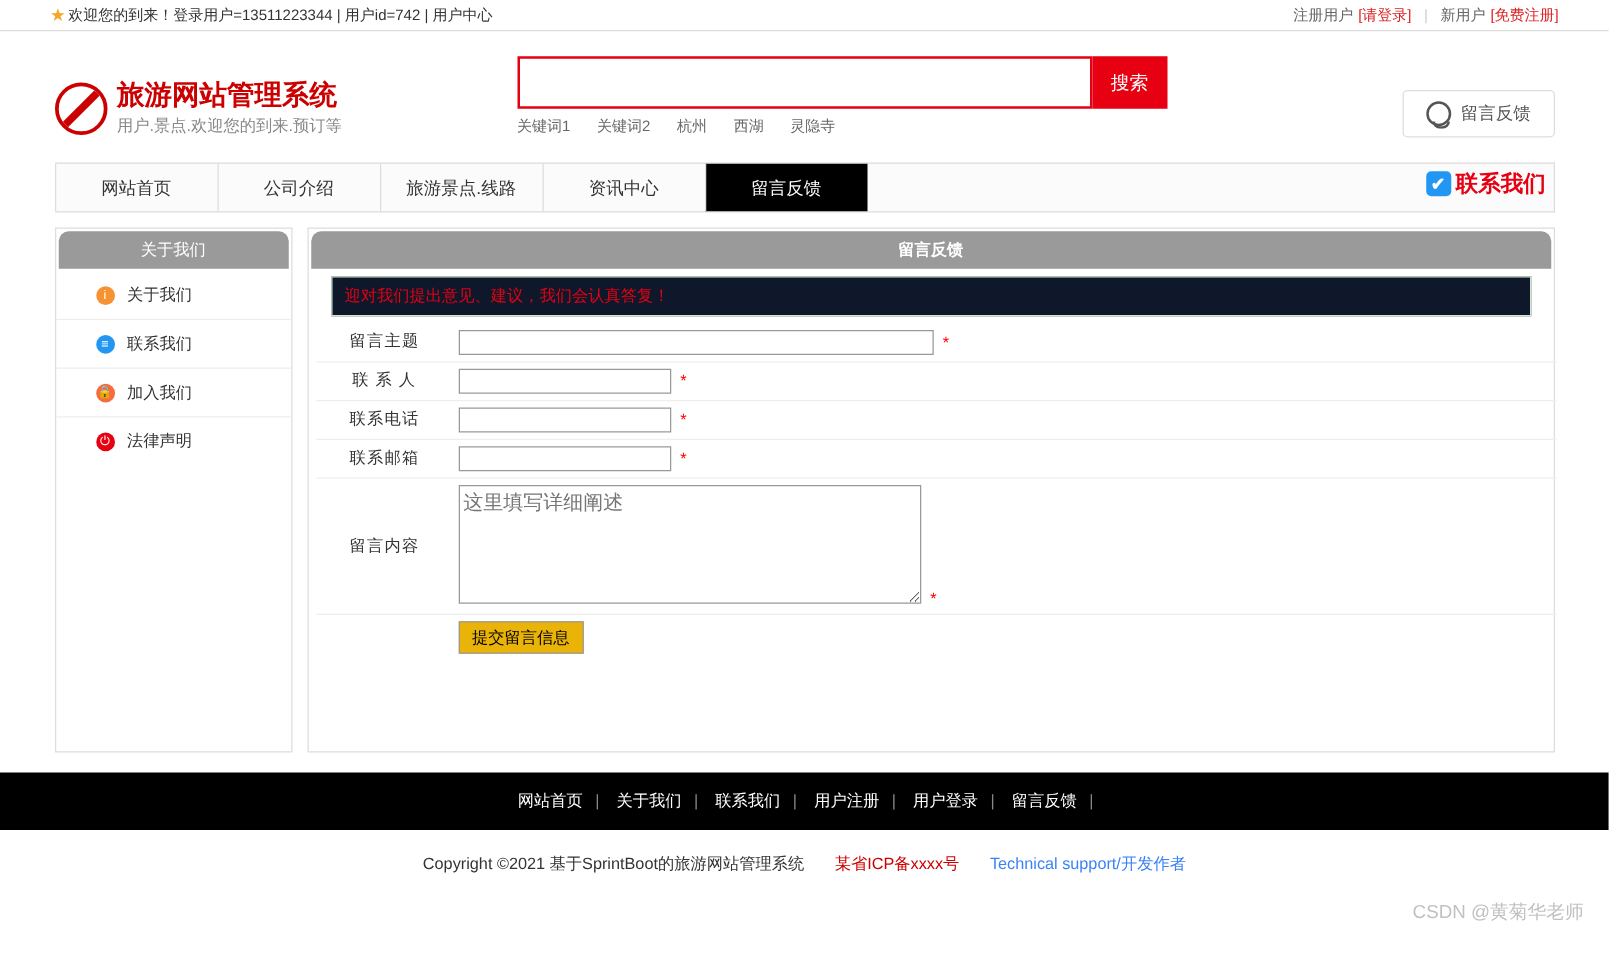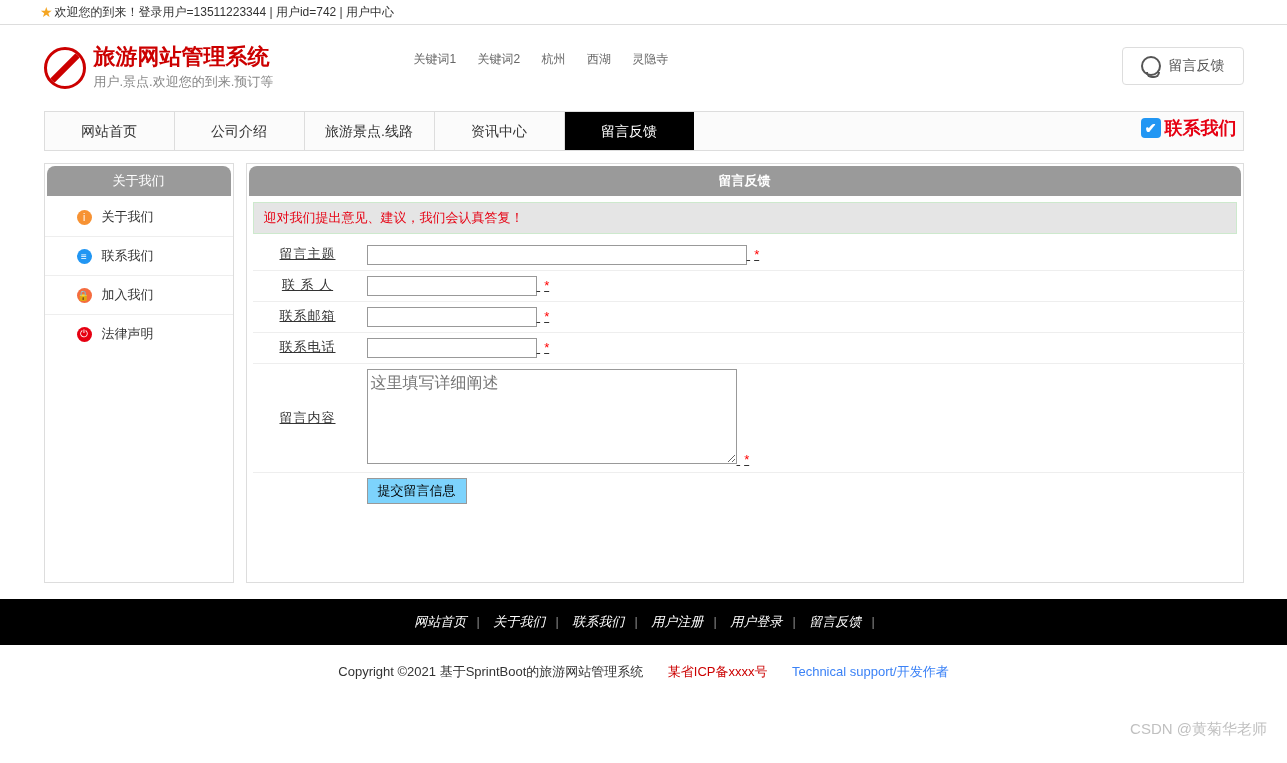--- a/index.html
+++ b/index.html
@@ -7,21 +7,21 @@
     a { text-decoration: none; cursor: pointer; }
 
     .topbar { height: 25px; line-height: 25px; border-bottom: 1px solid #ddd; padding: 0 40px; display: flex; justify-content: space-between; font-size: 12px; }
     .topbar-left { display: flex; align-items: center; }
     .star-icon { color: #f5a623; font-size: 14px; margin-right: 2px; }
     .topbar-right { display: flex; align-items: center; gap: 4px; }
     .topbar-right .sep { color: #ccc; margin: 0 6px; }
     .link-red { color: #d22; }
     .link-gray { color: #666; }
 
-    .header { width: 1200px; margin: 0 auto; padding: 20px 0 10px; display: flex; align-items: flex-start; }
+    .header { width: 1200px; margin: 0 auto; padding: 20px 0 10px; display: flex; align-items: flex-end; }
     .logo-block { display: flex; align-items: center; width: 370px; }
     .logo-circle { width: 42px; height: 42px; border-radius: 50%; border: 3px solid #c00; position: relative; margin-right: 8px; display:flex; align-items:center; justify-content:center; overflow:hidden; }
     .logo-circle::before { content:""; position:absolute; width:40px; height:6px; background:#c00; transform:rotate(-45deg);}
     .site-title { color: #c00; font-size: 22px; font-weight: bold; line-height: 1.1; }
     .site-sub { color: #888; font-size: 13px; margin-top: 4px; }
     .search-block { flex: 1; }
     .search-box { display: flex; }
     .search-input { width: 460px; height: 42px; border: 2px solid #e60012; padding: 0 8px; outline: none; font-size: 14px; }
     .search-btn { width: 60px; height: 42px; background: #e60012; color: #fff; border: none; font-size: 15px; cursor: pointer; }
     .keywords { margin-top: 6px; color: #666; }
@@ -40,59 +40,70 @@
     .main { width: 1200px; margin: 12px auto 0; display: flex; gap: 12px; min-height: 420px;}
     .sidebar { width: 190px; border: 1px solid #ddd; }
     .sidebar-title { background: #9a9a9a; color: #fff; text-align: center; height: 30px; line-height: 30px; font-size: 13px; border-radius: 8px 8px 0 0; margin:2px;}
     .sidebar-item { display: flex; align-items: center; padding: 10px 0 10px 32px; border-bottom: 1px solid #eee; cursor: pointer; font-size: 13px; color: #333; gap:10px;}
     .sidebar-item:last-child { border-bottom: none; }
     .s-icon { width: 15px; height: 15px; border-radius: 50%; display:inline-flex; align-items:center; justify-content:center; font-size:10px; color:#fff; flex-shrink:0;}
     .ic-info{background:#f79233;} .ic-list{background:#2196f3;} .ic-lock{background:#f56c3f;} .ic-power{background:#e60012;}
 
     .content { flex: 1; border: 1px solid #ddd; padding:2px 2px 30px;}
     .panel-title { background: #9a9a9a; color: #fff; text-align: center; height: 30px; line-height: 30px; font-size: 13px; font-weight: bold; border-radius: 8px 8px 0 0; }
-    .notice { background: #e5e5e5; border: 1px solid #cde9cd; color: #e60012; padding: 6px 10px; margin: 6px 4px; font-size: 13px; }
-    .form-table { width: 100%; border-collapse: collapse; margin: 0 4px; text-decoration: underline;}
+    .notice { background: #0f172a; border: 1px solid #cde9cd; color: #e60012; padding: 6px 10px; margin: 6px 16px; font-size: 13px; }
+    .form-table { width: 100%; border-collapse: collapse; margin: 0 4px;}
     .form-table td { padding: 5px 4px; font-size: 13px; vertical-align: top; border-bottom:1px solid #eee;}
     .form-table td:first-child { width: 110px; text-align: center; letter-spacing:1px;}
     .form-table tr:last-child td { border-bottom:none;}
     .inp { border: 1px solid #999; height: 20px; padding: 0 3px; font-size:12px;}
     .inp.long{width:380px;} .inp.short{width:170px;}
     .req { color: red; margin-left: 4px; }
     textarea.ta { width: 370px; height: 95px; border: 1px solid #999; padding: 3px; font-size: 16px; font-family: inherit; resize: both;}
-    .submit-btn { border: 1px solid #999; background: #7dd3fc; padding: 3px 10px; cursor: pointer; font-size: 13px;}
-
-    .footer-nav { background: #000; color: #fff; text-align: center; padding: 14px 0; margin-top: 16px; font-size: 13px; font-style: italic;}
+    .submit-btn { border: 1px solid #999; background: #eab308; padding: 3px 10px; cursor: pointer; font-size: 13px;}
+
+    .footer-nav { background: #000; color: #fff; text-align: center; padding: 14px 0; margin-top: 16px; font-size: 13px;}
     .footer-nav a { color: #fff; margin: 0 6px; }
     .footer-nav .sep { color: #888; margin: 0 4px;}
     .copyright { text-align: center; padding: 18px 0; font-size: 13px; color: #333;}
     .copyright a { color: #c00; margin: 0 10px;}
     .copyright .tech { color:#3b82f6;}
 
     .watermark { position: fixed; right: 20px; bottom: 24px; color: rgba(140,140,140,0.55); font-size: 15px; pointer-events:none;}
   </style>
 </head>
 <body>
 
 <div class="topbar">
   <div class="topbar-left">
     <span class="star-icon">★</span>
     <span>欢迎您的到来！登录用户=13511223344 | 用户id=742 | 用户中心</span>
+  </div>
+  <div class="topbar-right">
+    <span class="link-gray">注册用户</span>
+    <a class="link-red">[请登录]</a>
+    <span class="sep">|</span>
+    <span class="link-gray">新用户</span>
+    <a class="link-red">[免费注册]</a>
   </div>
 </div>
 
 <div class="header">
   <div class="logo-block">
     <div class="logo-circle"></div>
     <div>
       <div class="site-title">旅游网站管理系统</div>
       <div class="site-sub">用户.景点.欢迎您的到来.预订等</div>
     </div>
   </div>
   <div class="search-block">
+    <div class="search-box">
+      <input class="search-input" type="text" style="">
+      <button class="search-btn">搜索</button>
+    </div>
     <div class="keywords">
       <span>关键词1</span>
       <span>关键词2</span>
       <span>杭州</span>
       <span>西湖</span>
       <span>灵隐寺</span>
     </div>
   </div>
   <div class="feedback-btn-wrap">
     <a class="feedback-btn">
@@ -148,28 +159,28 @@
         </td>
       </tr>
       <tr>
         <td>联 系 人</td>
         <td>
           <input class="inp short" type="text" style="">
           <span class="req">*</span>
         </td>
       </tr>
       <tr>
+        <td>联系电话</td>
+        <td>
+          <input class="inp short" type="text" style="">
+          <span class="req">*</span>
+        </td>
+      </tr>
+      <tr>
         <td>联系邮箱</td>
-        <td>
-          <input class="inp short" type="text" style="">
-          <span class="req">*</span>
-        </td>
-      </tr>
-      <tr>
-        <td>联系电话</td>
         <td>
           <input class="inp short" type="text" style="">
           <span class="req">*</span>
         </td>
       </tr>
       <tr>
         <td style="vertical-align:middle">留言内容</td>
         <td>
           <textarea class="ta" placeholder="这里填写详细阐述" style=""></textarea>
           <span class="req">*</span>

